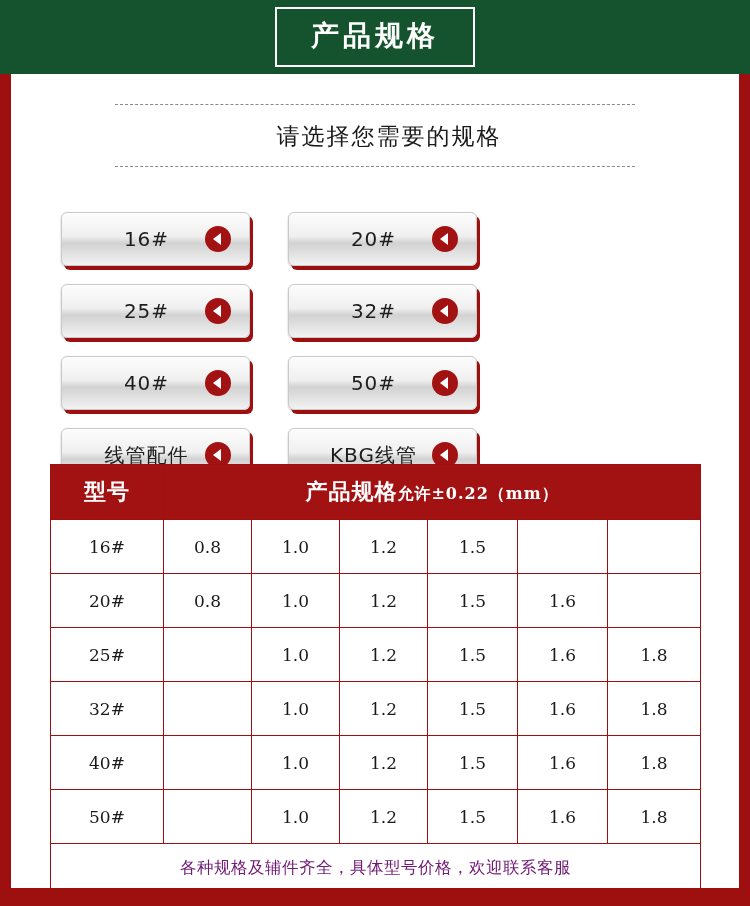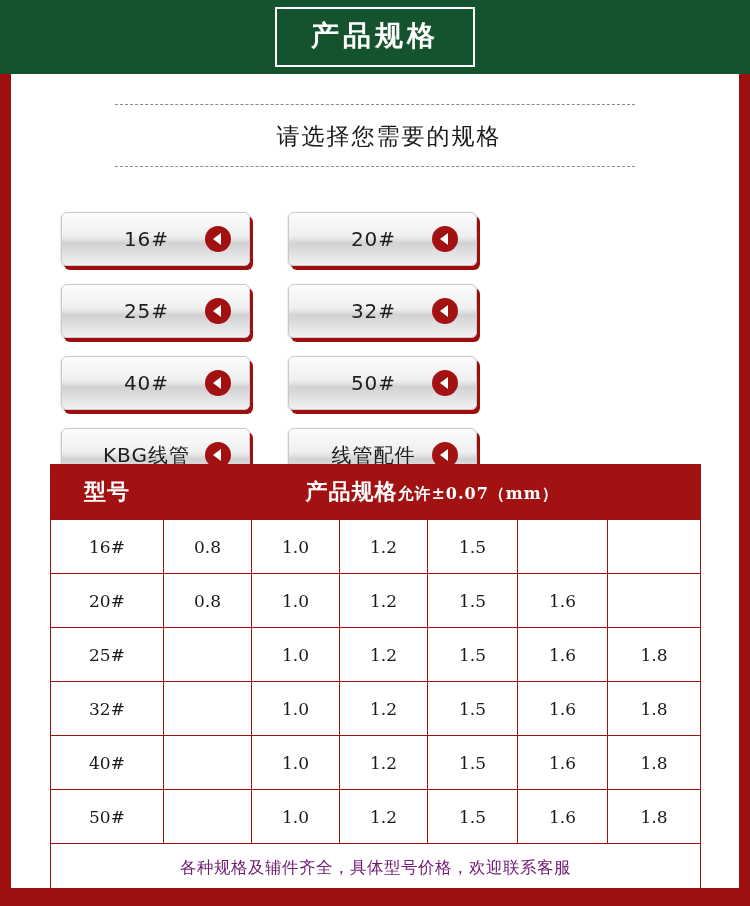--- a/index.html
+++ b/index.html
@@ -205,25 +205,25 @@
     </div>
     <div class="spec-btn">
       <span class="label">40#</span>
       <span class="arrow-badge"></span>
     </div>
     <div class="spec-btn">
       <span class="label">50#</span>
       <span class="arrow-badge"></span>
     </div>
     <div class="spec-btn">
+      <span class="label">线管配件</span>
+      <span class="arrow-badge"></span>
+    </div>
+    <div class="spec-btn">
       <span class="label">KBG线管</span>
-      <span class="arrow-badge"></span>
-    </div>
-    <div class="spec-btn">
-      <span class="label">线管配件</span>
       <span class="arrow-badge"></span>
     </div>
     <div class="spec-btn">
       <span class="label">特殊定制</span>
       <span class="arrow-badge"></span>
     </div>
   </div>
 
   <div class="table-wrap">
     <table class="spec-table">
@@ -233,21 +233,21 @@
         <col style="width:88px">
         <col style="width:88px">
         <col style="width:90px">
         <col style="width:90px">
         <col style="width:93px">
       </colgroup>
       <tbody>
           <tr>
         <td class="hdr-cell">型号</td>
         <td class="hdr-cell" colspan="6">
-          <span>产品规格</span><span class="small">允许±0.07（mm）</span>
+          <span>产品规格</span><span class="small">允许±0.22（mm）</span>
         </td>
       </tr>
 
       <tr class="body-row">
         <td>16#</td>
         <td>0.8</td>
         <td>1.0</td>
         <td>1.2</td>
         <td>1.5</td>
         <td></td>

